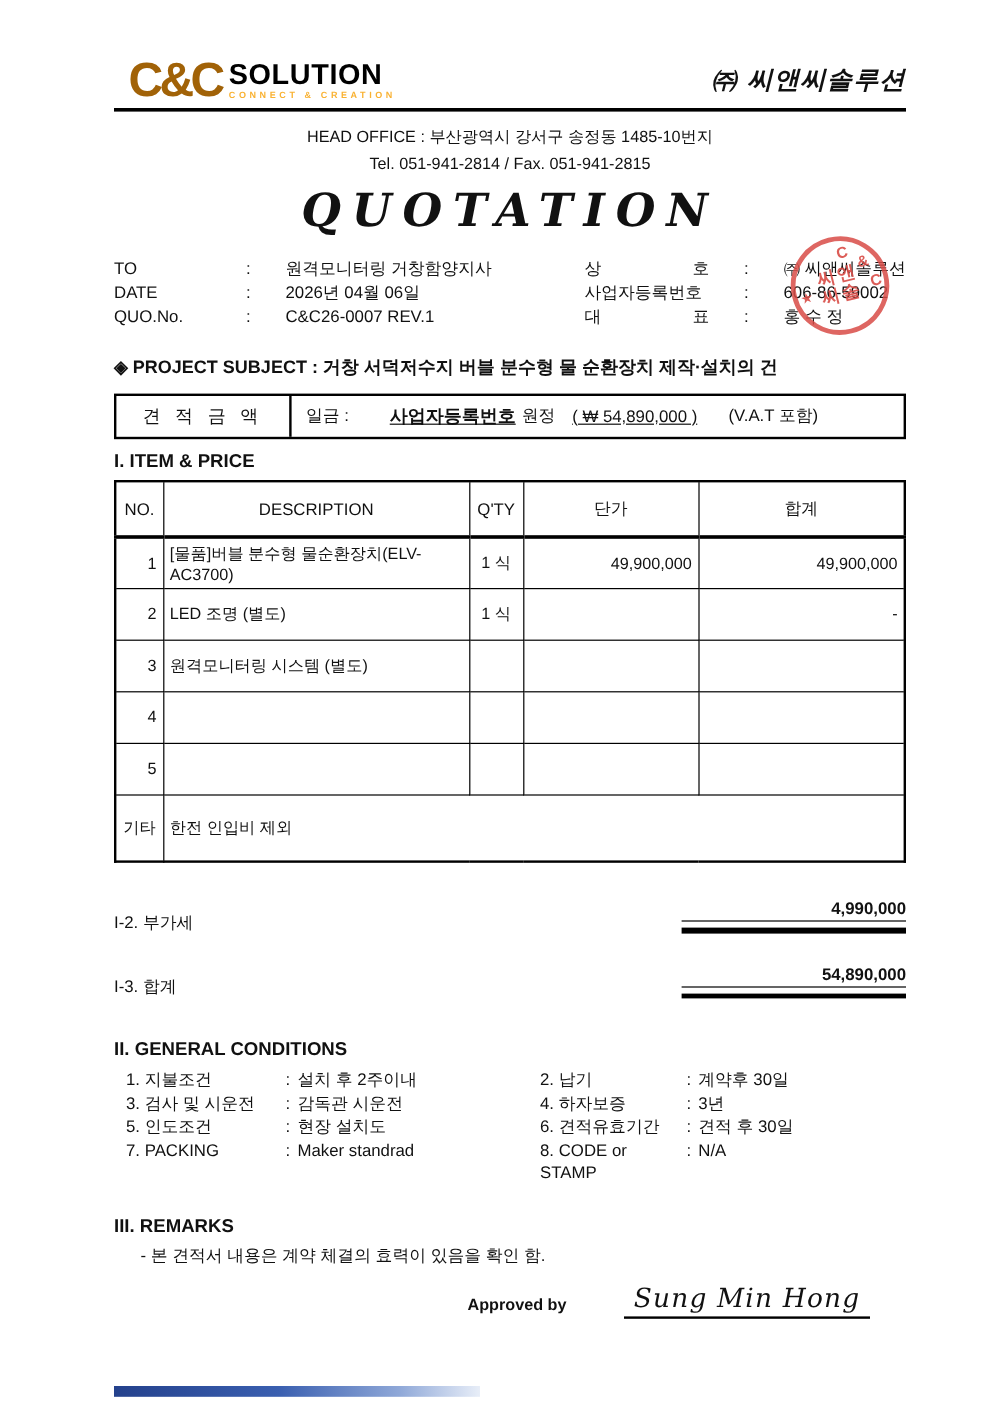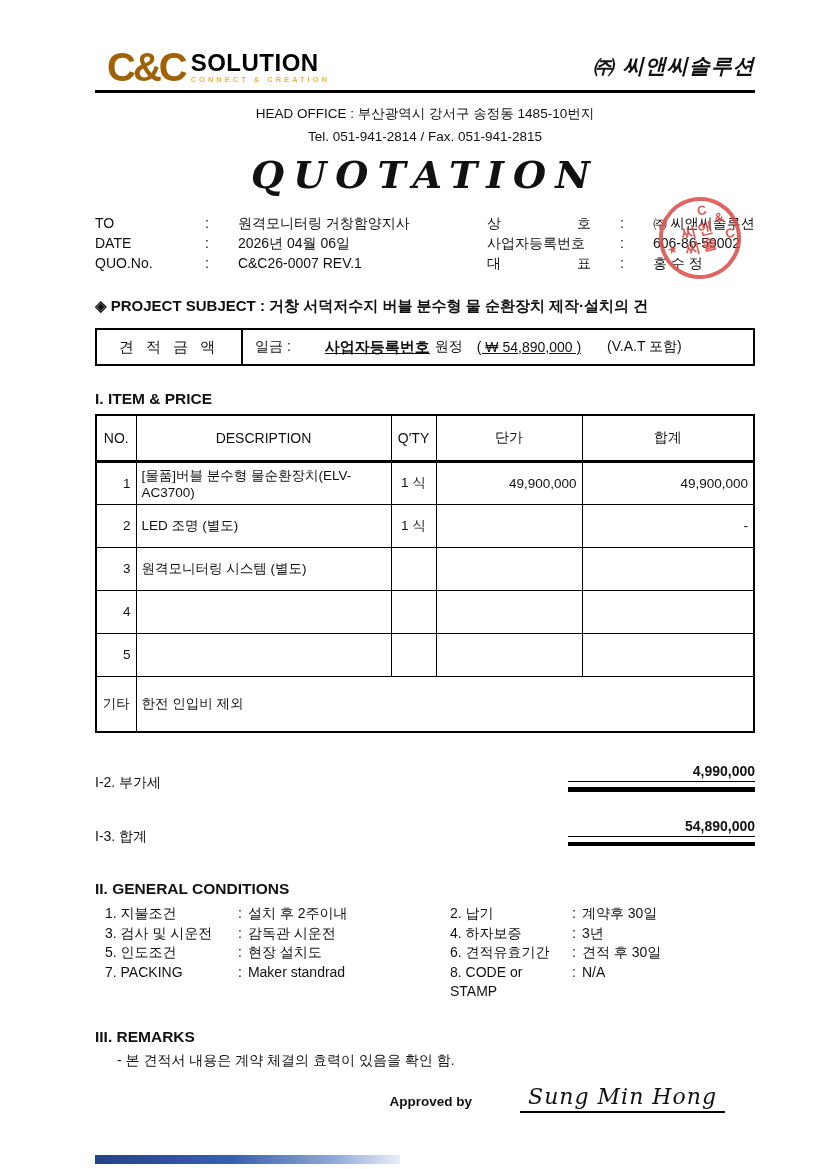--- a/index.html
+++ b/index.html
@@ -56,21 +56,21 @@
   .pb-label { width:146px; display:flex; align-items:center; justify-content:center;
               font-size:15px; letter-spacing:4px; border-right:2.5px solid #000; }
   .pb-body { flex:1; display:flex; align-items:center; font-size:14px; padding-left:12px; }
   .pb-prefix { margin-right:34px; }
   .pb-kor { font-weight:800; text-decoration:underline; font-size:15px; }
   .pb-suffix { margin:0 14px 0 5px; }
   .pb-num { text-decoration:underline; margin-right:26px; }
   .pb-vat { }
 
   .intro { margin-top:24px; font-size:14px; font-weight:700; }
-  .sec-title { margin-top:24px; font-size:15.5px; font-weight:800; }
+  .sec-title { margin-top:10px; font-size:15.5px; font-weight:800; }
   .sec-title.gap { margin-top:34px; }
 
   
   .sum-row { display:flex; justify-content:space-between; align-items:flex-end; margin-top:14px; }
   .sum-label { font-size:14px; }
   .sum-valwrap { display:flex; flex-direction:column; align-items:flex-end; }
   .sum-value { width:187px; text-align:right; font-weight:800; font-size:14px;
                border-bottom:1.5px solid #000; padding-bottom:2px; }
   .thickbar { width:187px; height:4.5px; background:#000; margin-top:5px; }
 

